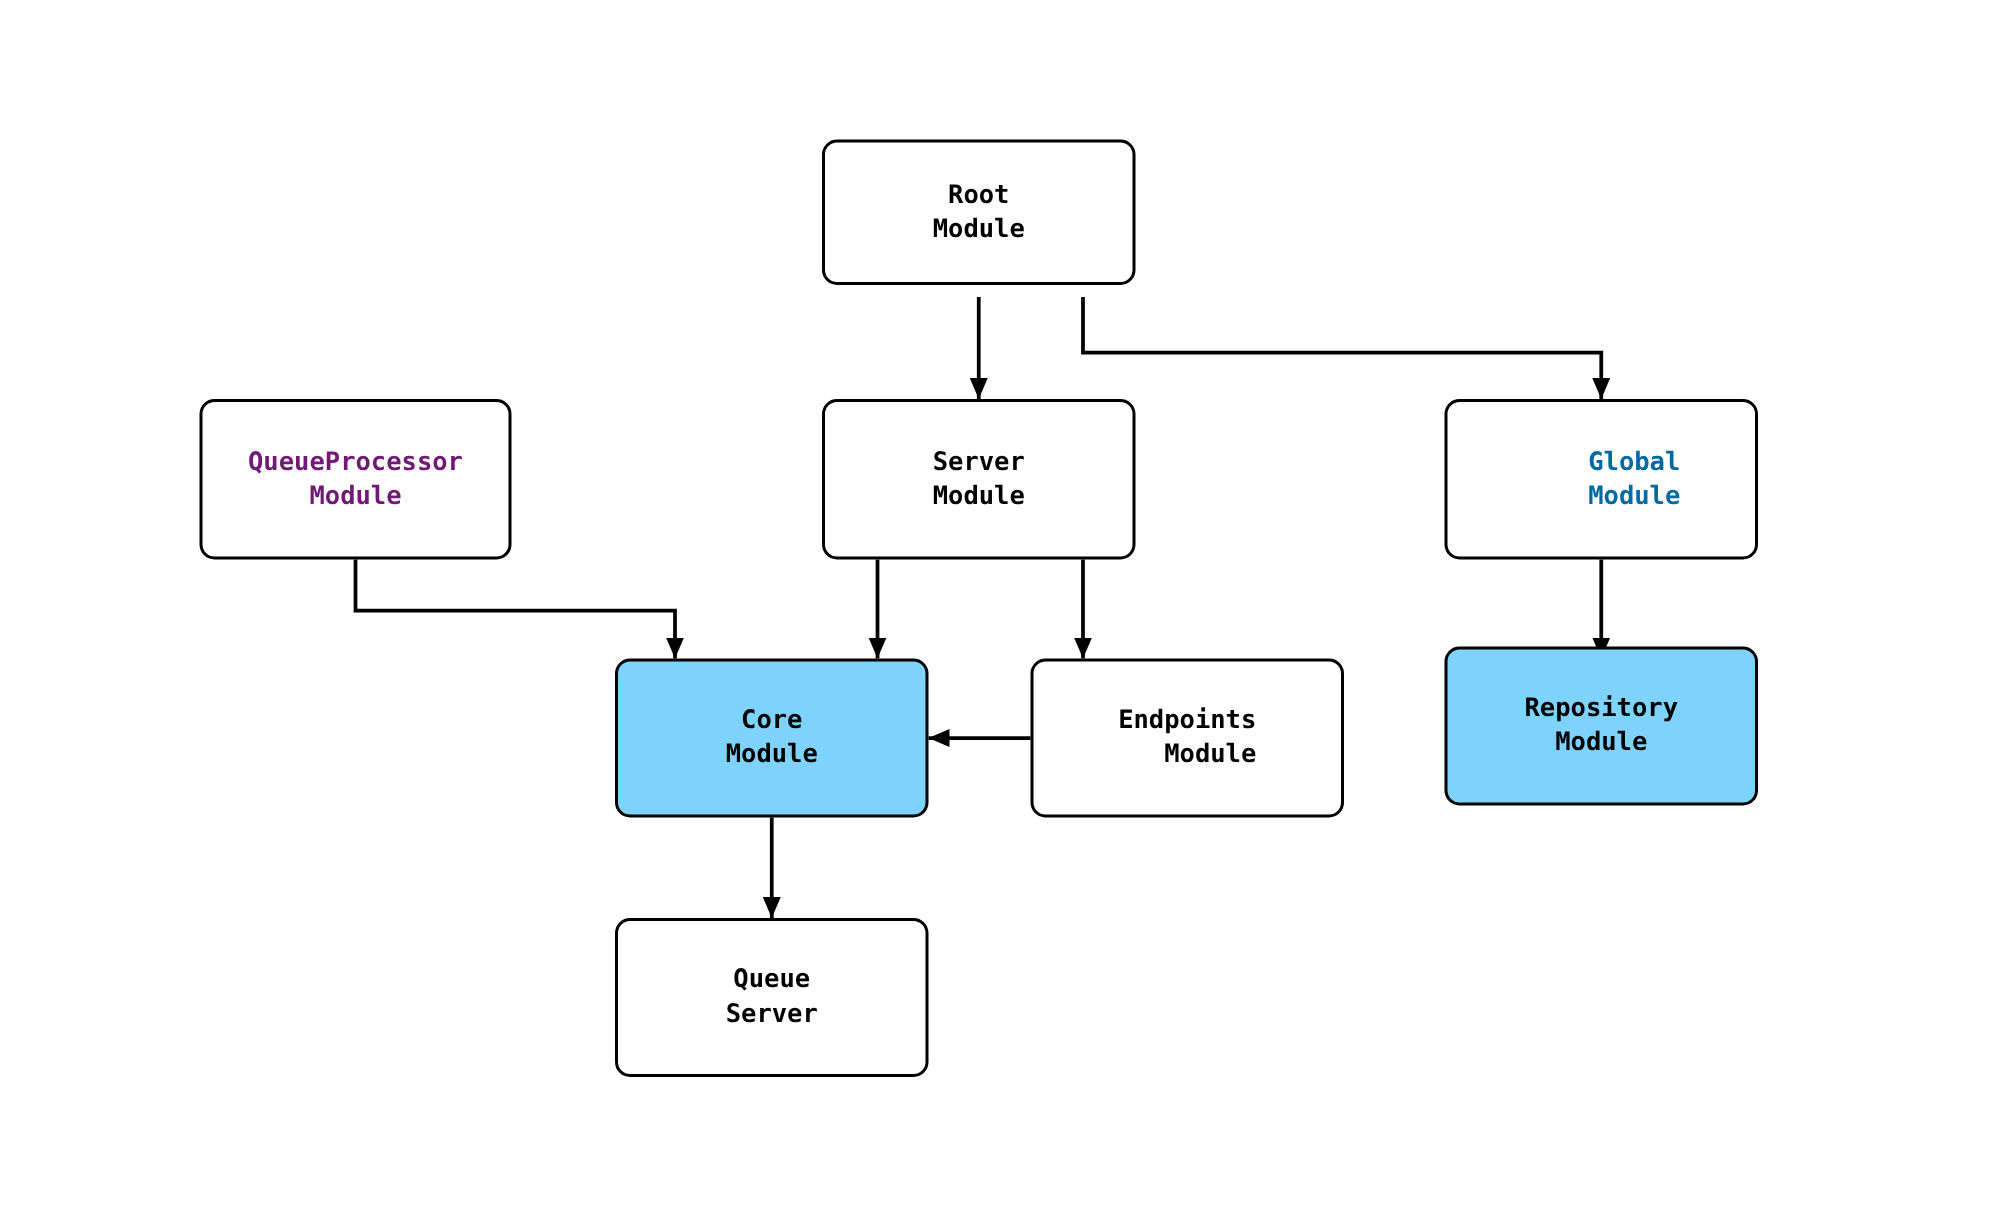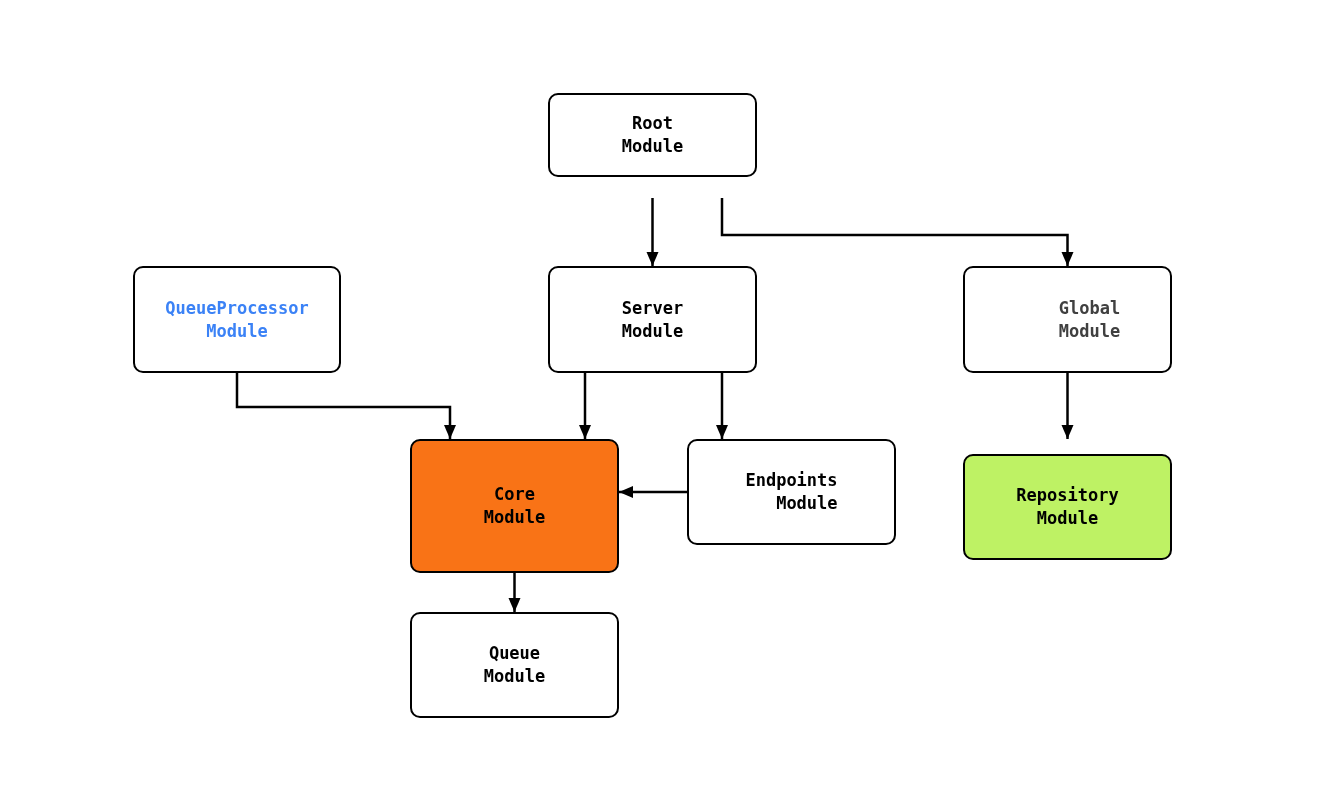--- a/index.html
+++ b/index.html
@@ -67,46 +67,46 @@
         <path d="M722,198 L722,235 L1067.5,235 L1067.5,266" class="edge" marker-end="url(#arrowhead)" style="stroke: rgb(0, 0, 0);"></path>
         <path d="M237,373 L237,407 L450,407 L450,439" class="edge" marker-end="url(#arrowhead)" style="stroke: rgb(0, 0, 0);"></path>
         <path d="M585,373 L585,439" class="edge" marker-end="url(#arrowhead)" style="stroke: rgb(0, 0, 0);"></path>
         <path d="M722,373 L722,439" class="edge" marker-end="url(#arrowhead)" style="stroke: rgb(0, 0, 0);"></path>
         <path d="M687,492 L619,492" class="edge" marker-end="url(#arrowhead)" style="stroke: rgb(0, 0, 0);"></path>
         <path d="M1067.5,373 L1067.5,439" class="edge" marker-end="url(#arrowhead)" style="stroke: rgb(0, 0, 0);"></path>
         <path d="M514.5,545 L514.5,612" class="edge" marker-end="url(#arrowhead)" style="stroke: rgb(0, 0, 0);"></path>
       </g>
   </svg>
   <div id="nodes">
-      <div class="node" style="left: 548px; top: 93px; width: 209px; height: 84px; background: rgb(255, 255, 255); border-color: rgb(0, 0, 0);">
+      <div class="node" style="left: 548px; top: 93px; width: 209px; height: 97px; background: rgb(255, 255, 255); border-color: rgb(0, 0, 0);">
         <div class="node-label" style="color: rgb(0, 0, 0);">Root
 Module</div>
       </div>
       <div class="node" style="left: 133px; top: 266px; width: 208px; height: 107px; background: rgb(255, 255, 255); border-color: rgb(0, 0, 0);">
-        <div class="node-label" style="color: #3b82f6;">QueueProcessor
+        <div class="node-label" style="color: #701a75;">QueueProcessor
 Module</div>
       </div>
       <div class="node" style="left: 548px; top: 266px; width: 209px; height: 107px; background: rgb(255, 255, 255); border-color: rgb(0, 0, 0);">
         <div class="node-label" style="color: rgb(0, 0, 0); text-align: right;">Server
 Module</div>
       </div>
       <div class="node" style="left: 963px; top: 266px; width: 209px; height: 107px; background: rgb(255, 255, 255); border-color: rgb(0, 0, 0);">
-        <div class="node-label" style="color: #404040; margin-left: 44px;">Global
+        <div class="node-label" style="color: #0369a1; margin-left: 44px;">Global
 Module</div>
       </div>
-      <div class="node" style="left: 410px; top: 439px; width: 209px; height: 134px; background: #f97316; border-color: rgb(0, 0, 0);">
+      <div class="node" style="left: 410px; top: 439px; width: 209px; height: 106px; background: #7dd3fc; border-color: rgb(0, 0, 0);">
         <div class="node-label" style="color: rgb(0, 0, 0);">Core
 Module</div>
       </div>
       <div class="node" style="left: 687px; top: 439px; width: 209px; height: 106px; background: rgb(255, 255, 255); border-color: rgb(0, 0, 0);">
         <div class="node-label" style="color: rgb(0, 0, 0); text-align: right;">Endpoints
 Module</div>
       </div>
-      <div class="node" style="left: 963px; top: 454px; width: 209px; height: 106px; background: #bef264; border-color: rgb(0, 0, 0);">
+      <div class="node" style="left: 963px; top: 431px; width: 209px; height: 106px; background: #7dd3fc; border-color: rgb(0, 0, 0);">
         <div class="node-label" style="color: rgb(0, 0, 0);">Repository
 Module</div>
       </div>
       <div class="node" style="left: 410px; top: 612px; width: 209px; height: 106px; background: rgb(255, 255, 255); border-color: rgb(0, 0, 0);">
         <div class="node-label" style="color: rgb(0, 0, 0);">Queue
-Module</div>
+Server</div>
       </div>
     </div>
 </div>
 
 </body></html>

